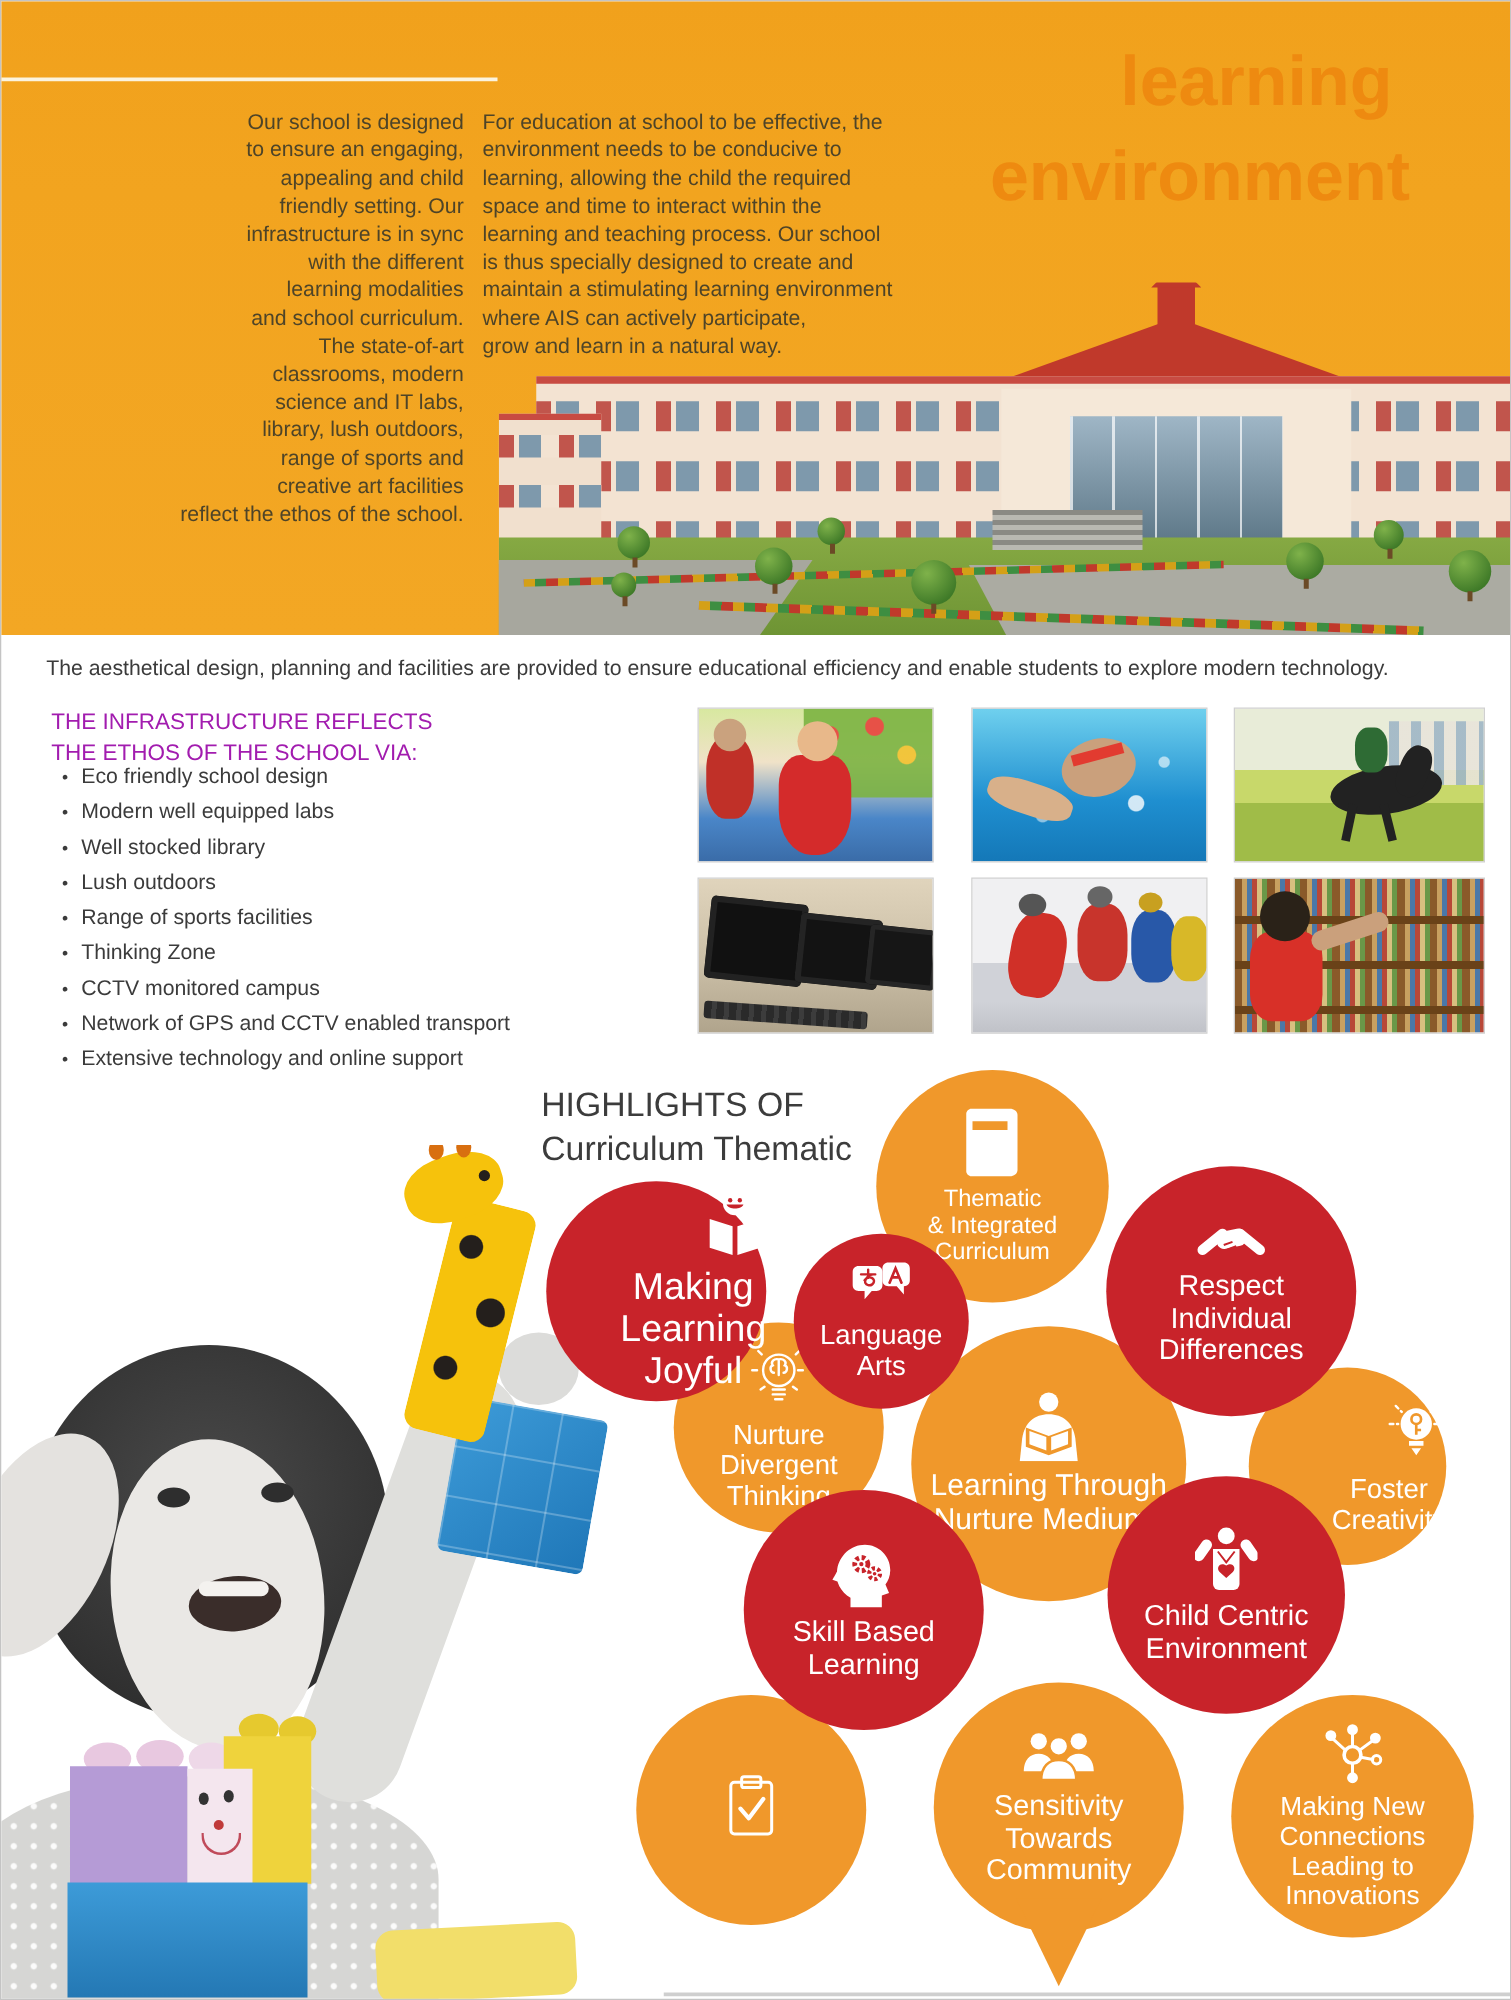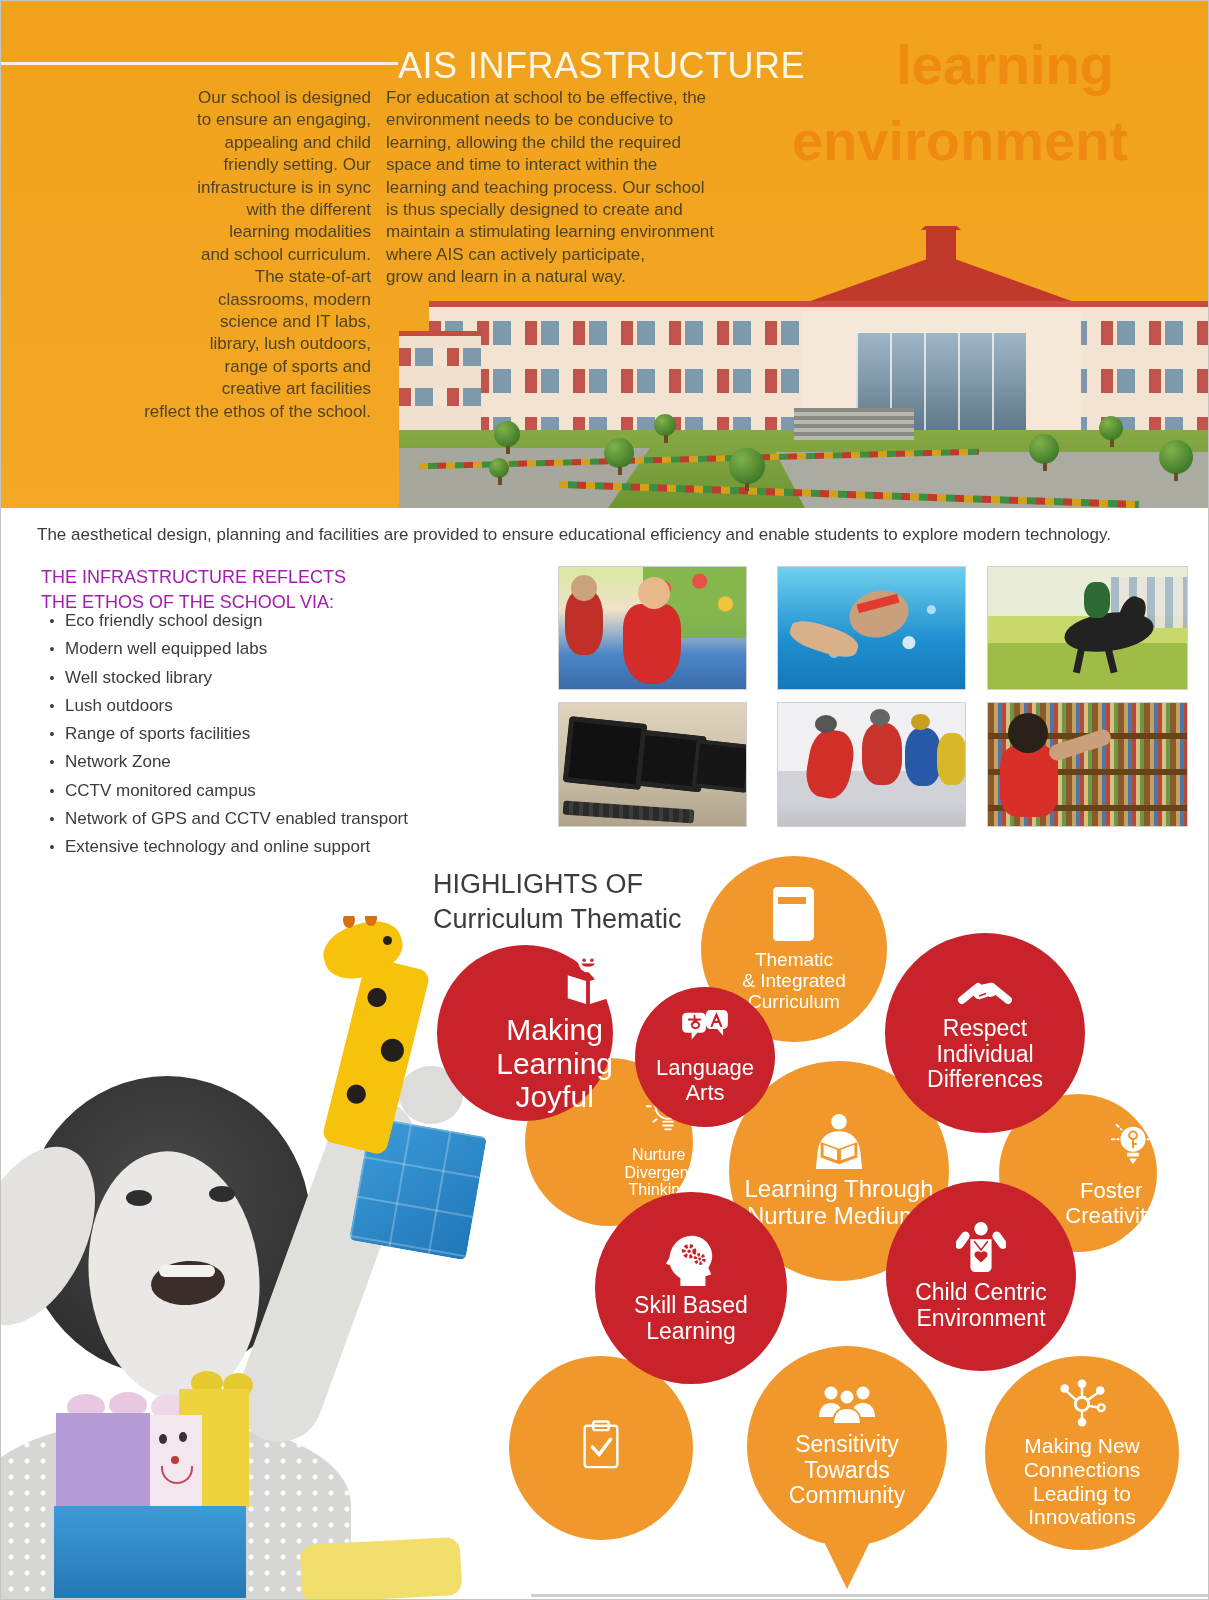--- a/index.html
+++ b/index.html
@@ -70,21 +70,21 @@
   .hl-head{position:absolute;left:432px;top:866px;font-size:27px;line-height:35px;color:#3C3C3C;}
   .bb{position:absolute;border-radius:50%;display:flex;flex-direction:column;align-items:center;
       justify-content:center;text-align:center;color:#fff;}
   .bb .blabel{white-space:pre-line;line-height:1.12;}
   .bb svg{display:block;margin-bottom:7px;}
   .orange{background:#F0982B;} .red{background:#C8232A;}
   #bb-thematic{left:700px;top:855px;width:186px;height:186px;z-index:3;font-size:19px;}
   #bb-making{left:436px;top:944px;width:176px;height:176px;z-index:4;font-size:30px;align-items:flex-end;}
   #bb-language{left:634px;top:986px;width:140px;height:140px;z-index:4;font-size:22px;}
   #bb-respect{left:884px;top:932px;width:200px;height:200px;z-index:4;font-size:23px;}
-  #bb-nurture{left:524px;top:1057px;width:168px;height:168px;z-index:3;font-size:16px;align-items:flex-end;}
+  #bb-nurture{left:538px;top:1057px;width:168px;height:168px;z-index:3;font-size:22px;}
   #bb-learning{left:728px;top:1060px;width:220px;height:220px;z-index:2;font-size:24px;}
   #bb-foster{left:998px;top:1093px;width:158px;height:158px;z-index:3;font-size:22px;align-items:flex-end;}
   #bb-skill{left:594px;top:1191px;width:192px;height:192px;z-index:4;font-size:23px;}
   #bb-child{left:885px;top:1180px;width:190px;height:190px;z-index:4;font-size:23px;}
   #bb-varied{left:508px;top:1355px;width:184px;height:184px;z-index:3;font-size:20px;}
   #bb-sensitivity{left:746px;top:1345px;width:200px;height:200px;z-index:5;font-size:23px;}
   #bb-newconn{left:984px;top:1355px;width:194px;height:194px;z-index:3;font-size:21px;}
   .tail{position:absolute;left:812px;top:1518px;width:0;height:0;z-index:5;
         border-left:34px solid transparent;border-right:34px solid transparent;
         border-top:70px solid #F0982B;}
@@ -138,21 +138,20 @@
   .blk-ypiece{position:absolute;left:300px;top:625px;width:160px;height:58px;border-radius:14px;
         background:#F2DE6A;transform:rotate(-3deg);}
 </style>
 </head>
 <body>
 
 <div class="page">
 
   <header class="hero">
     <div class="hero-rule"></div>
-    <h1 class="hero-title" style="margin:0;font-weight:normal">AIS INFRASTRUCTURE</h1>
     <div class="watermark">
       <div style="margin-right:14px">learning</div>
       <div>environment</div>
     </div>
     <p class="leftcol pre" style="margin:0">Our school is designed
 to ensure an engaging,
 appealing and child
 friendly setting. Our
 infrastructure is in sync
 with the different
@@ -228,21 +227,21 @@
       <li>
           <span class="b-dot">•</span>
           <span>Lush outdoors</span>
         </li>
       <li>
           <span class="b-dot">•</span>
           <span>Range of sports facilities</span>
         </li>
       <li>
           <span class="b-dot">•</span>
-          <span>Network Zone</span>
+          <span>Thinking Zone</span>
         </li>
       <li>
           <span class="b-dot">•</span>
           <span>CCTV monitored campus</span>
         </li>
       <li>
           <span class="b-dot">•</span>
           <span>Network of GPS and CCTV enabled transport</span>
         </li>
       <li>

